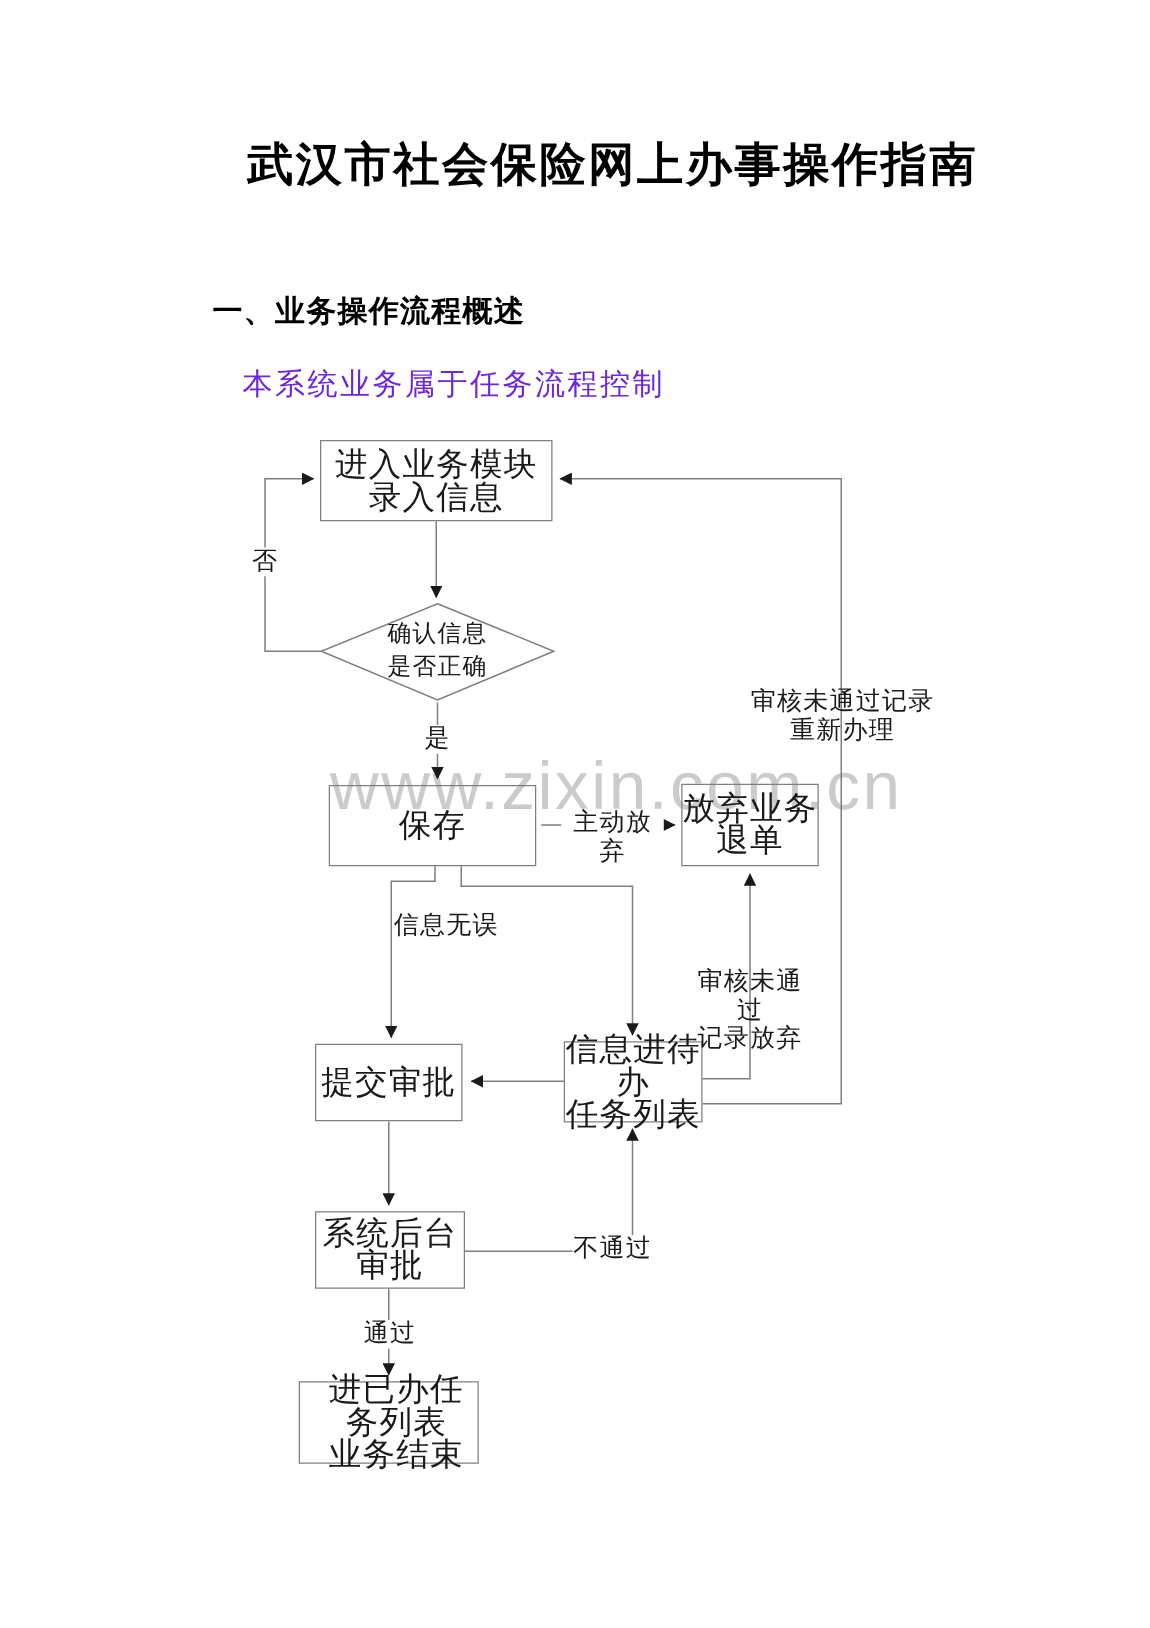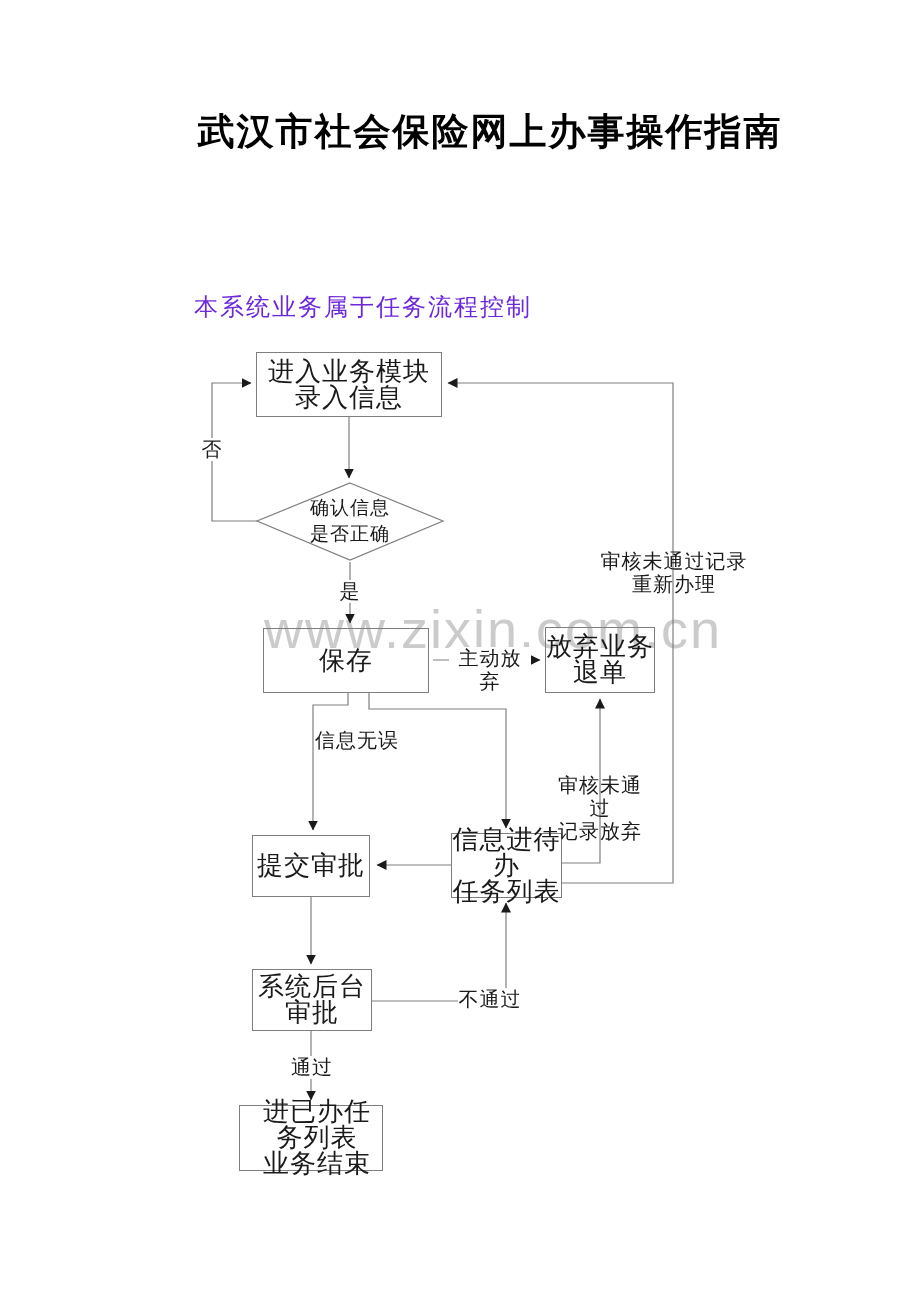--- a/index.html
+++ b/index.html
@@ -28,20 +28,21 @@
   .elabel{position:absolute;z-index:3;font-size:20px;line-height:23px;color:#1a1a1a;
           text-align:center;white-space:pre-line;letter-spacing:1px;}
   .wbg{background:#ffffff;}
 </style>
 </head>
 <body>
 
 <div id="page">
 
   <div class="abs doc-title" style="top:107px;">武汉市社会保险网上办事操作指南</div>
+  <div class="abs doc-heading" style="left:140px;top:233px;">一、业务操作流程概述</div>
   <div class="abs doc-intro" style="left:164px;top:291px;">本系统业务属于任务流程控制</div>
 
   <div class="abs watermark" style="left:234px;top:598px;">www.zixin.com.cn</div>
 
   <svg id="wires" width="920" height="1302" viewBox="0 0 920 1302">
     <defs>
       <marker id="arrow" markerWidth="11" markerHeight="10" refX="9.5" refY="5" orient="auto" markerUnits="userSpaceOnUse">
         <path d="M0,0 L10,5 L0,10 z" fill="#1a1a1a"></path>
       </marker>
     </defs>

